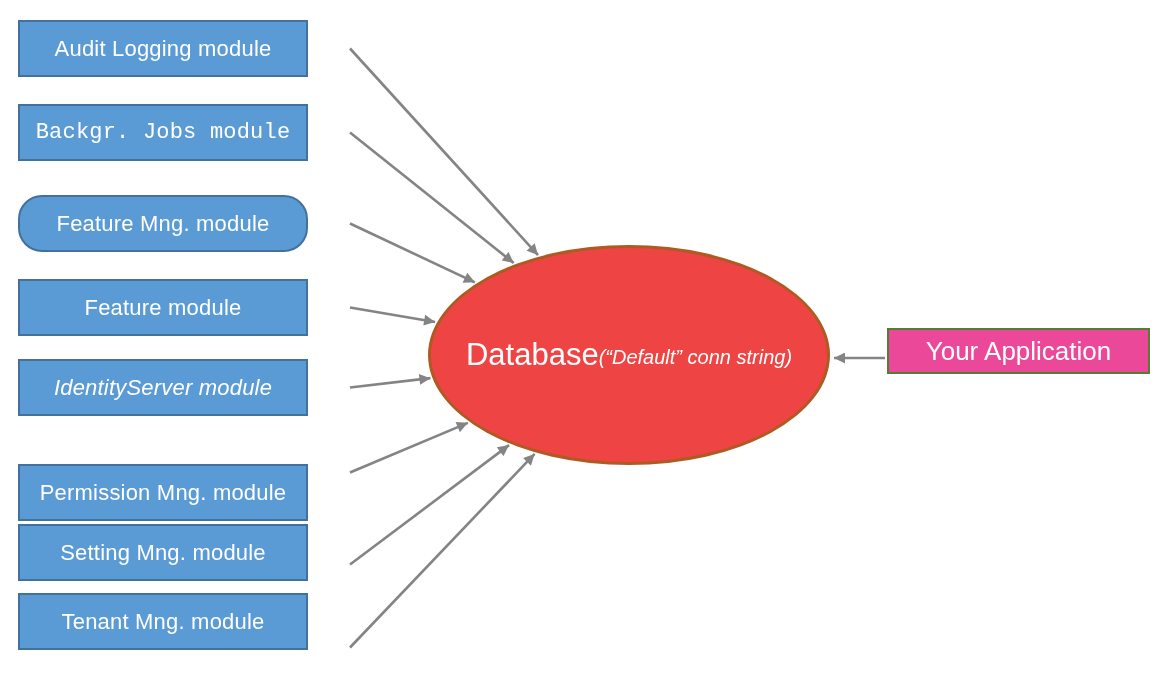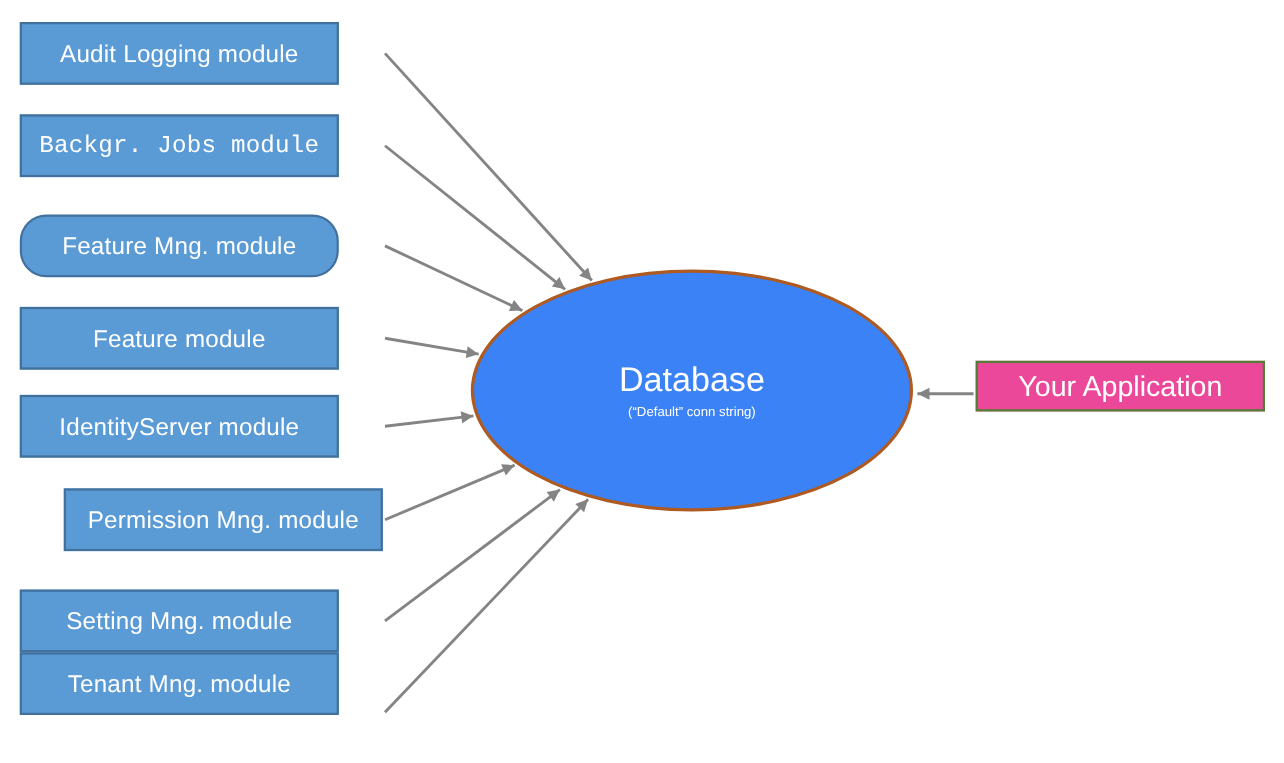--- a/index.html
+++ b/index.html
@@ -33,32 +33,31 @@
     letter-spacing: 0.2px;
     white-space: nowrap;
   }
   #db-ellipse {
     position: absolute;
     left: 428px;
     top: 245px;
     width: 402px;
     height: 220px;
     box-sizing: border-box;
-    background: #3b82f6;
+    background: #ef4444;
     border: 3px solid #AE5A21;
     border-radius: 50%;
     display: flex;
-    flex-direction: column;
     align-items: center;
     justify-content: center;
     color: #ffffff;
     text-align: center;
   }
   #db-title { font-size: 31px; line-height: 1.15; }
-  #db-subtitle { font-size: 12px; line-height: 1.3; margin-top: 4px; }
+  #db-subtitle { font-size: 20px; line-height: 1.3; margin-top: 4px; font-style: italic; }
   #app-box {
     position: absolute;
     left: 887px;
     top: 328px;
     width: 263px;
     height: 46px;
     box-sizing: border-box;
     background: #ec4899;
     border: 2px solid #507E32;
     display: flex;
@@ -99,27 +98,27 @@
       </div>
       <div class="module-box" style="top: 104px; font-family: Liberation Mono, monospace;">
         <span>Backgr. Jobs module</span>
       </div>
       <div class="module-box" style="top: 195px; border-radius: 24px;">
         <span>Feature Mng. module</span>
       </div>
       <div class="module-box" style="top: 279px;">
         <span>Feature module</span>
       </div>
-      <div class="module-box" style="top: 359px;">
+      <div class="module-box" style="top: 359px; font-style: italic;">
         <span>IdentityServer module</span>
       </div>
-      <div class="module-box" style="top: 444px; margin-left: 40px;">
+      <div class="module-box" style="top: 464px;">
         <span>Permission Mng. module</span>
       </div>
-      <div class="module-box" style="top: 536px;">
+      <div class="module-box" style="top: 524px;">
         <span>Setting Mng. module</span>
       </div>
       <div class="module-box" style="top: 593px;">
         <span>Tenant Mng. module</span>
       </div>
     </div>
 
   <div id="db-ellipse">
     <div id="db-title">Database</div>
     <div id="db-subtitle">(“Default” conn string)</div>

